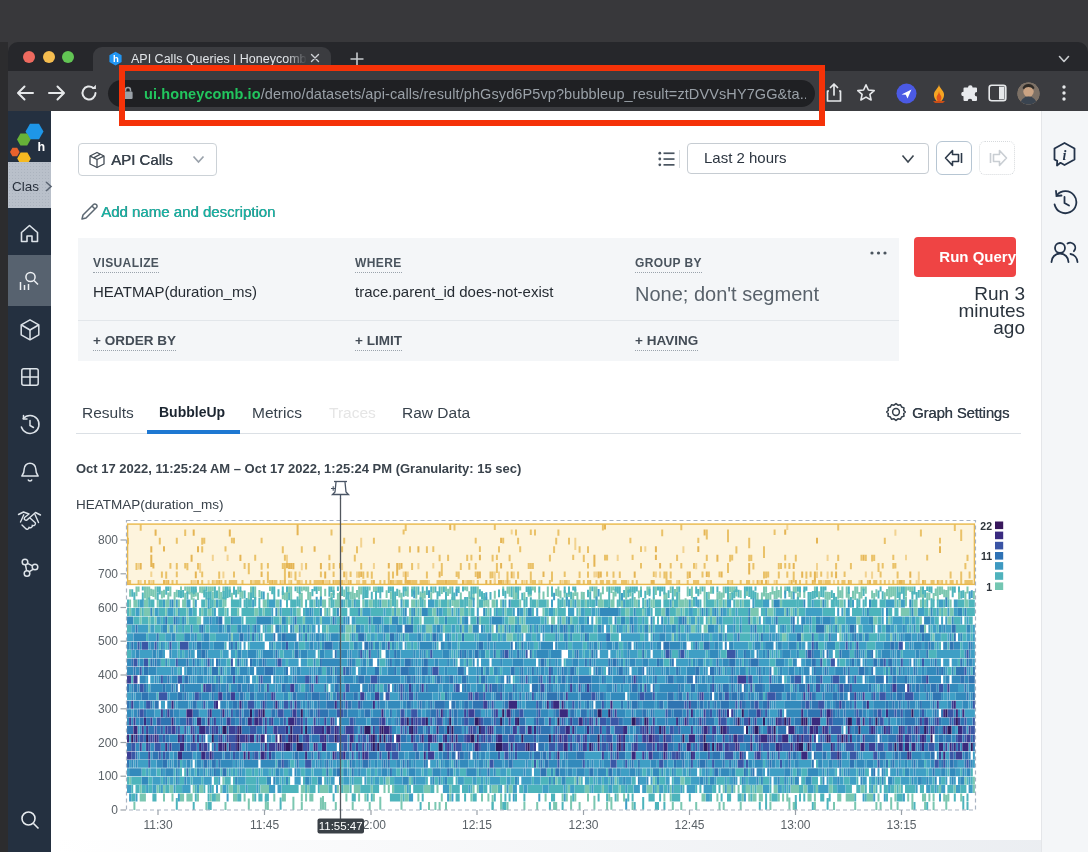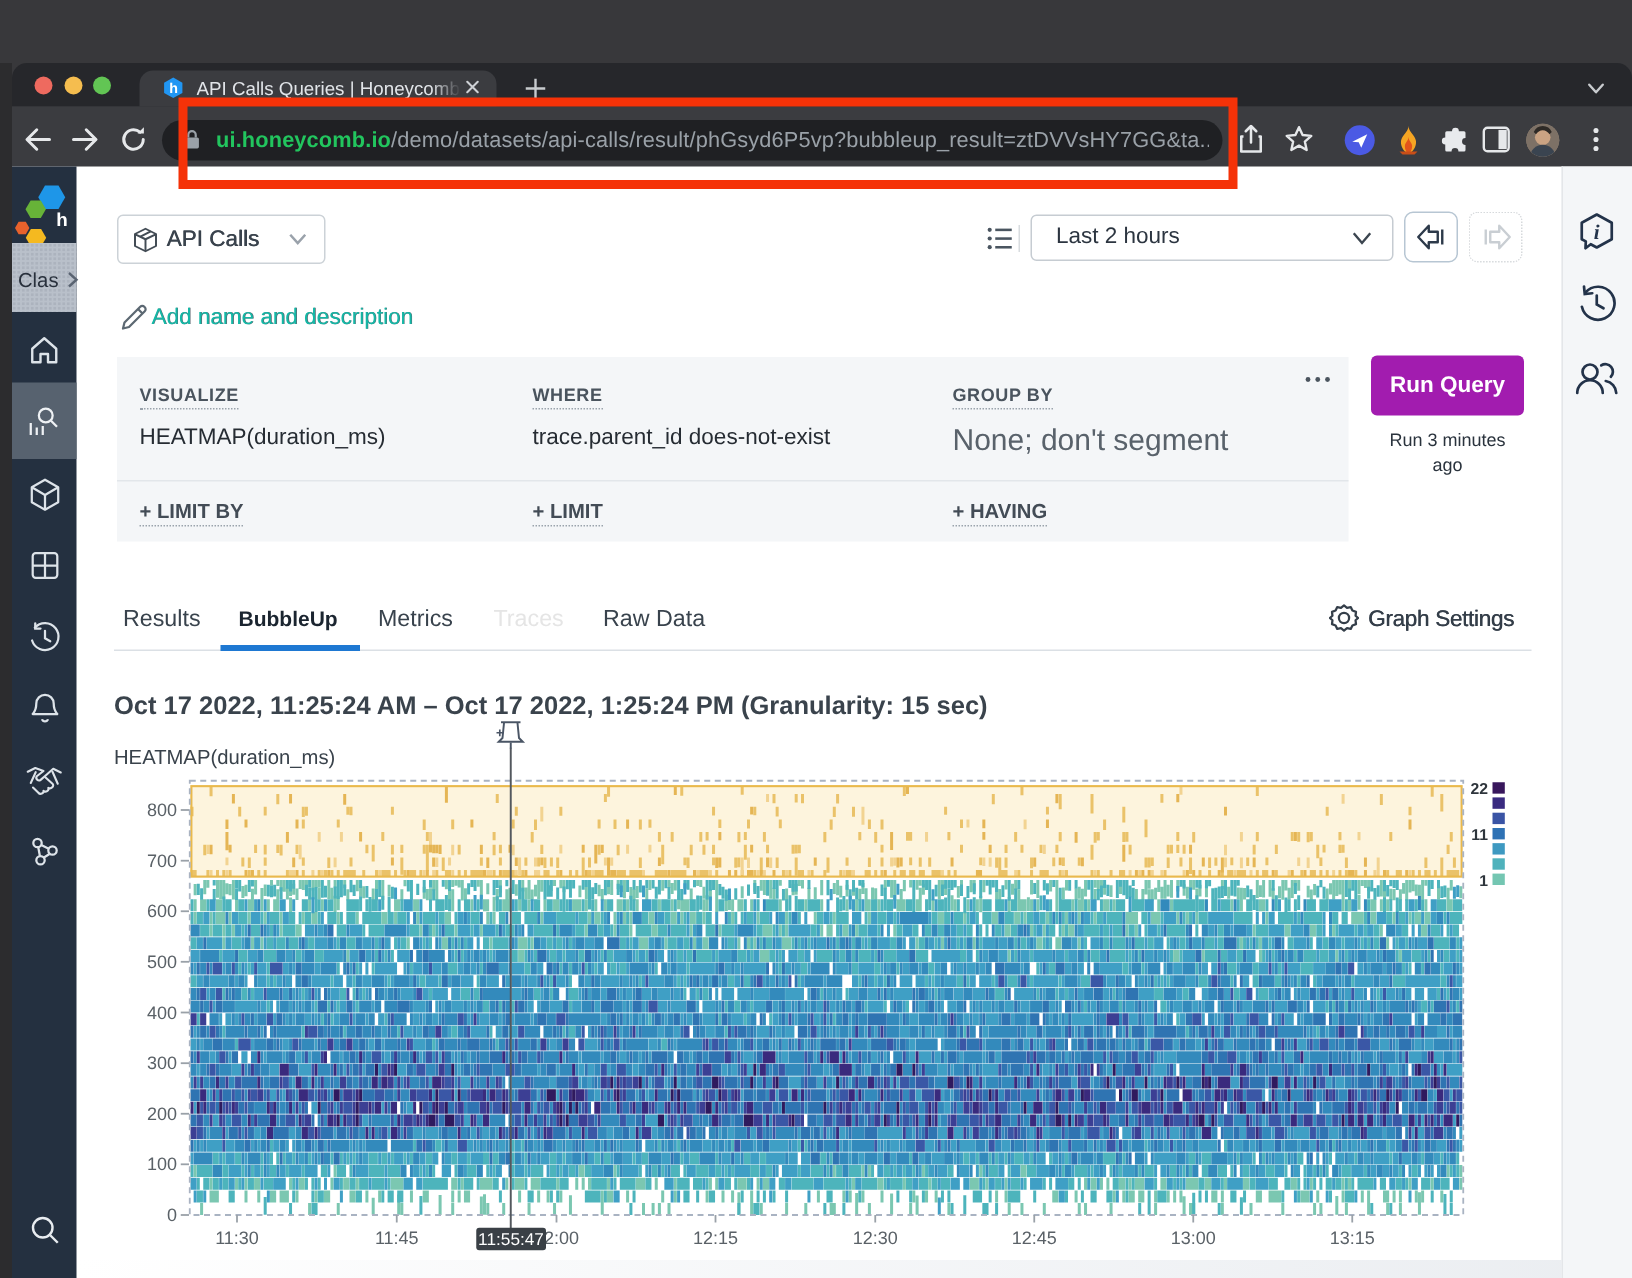--- a/index.html
+++ b/index.html
@@ -269,43 +269,43 @@
 <div class="a" style="left:93px;top:283px;font-size:15px;color:#262c33">HEATMAP(duration_ms)</div>
 <div class="a" style="left:355px;top:283px;font-size:15px;color:#262c33">trace.parent_id does-not-exist</div>
 <div class="a" style="left:635px;top:283px;font-size:20px;color:#59626b">None; don't segment</div>
 <svg class="a" style="left:869px;top:250px" width="19" height="6" viewBox="0 0 19 6">
     <g fill="#4a545e">
       <circle cx="3" cy="3" r="1.6"></circle>
       <circle cx="9.5" cy="3" r="1.6"></circle>
       <circle cx="16" cy="3" r="1.6"></circle>
     </g>
   </svg>
-<div class="a" style="left:93px;top:333px;font-size:13.5px;font-weight:bold;color:#434c56;border-bottom:1px dotted #9aa3ac;padding-bottom:2px">+ LIMIT BY</div>
+<div class="a" style="left:93px;top:333px;font-size:13.5px;font-weight:bold;color:#434c56;border-bottom:1px dotted #9aa3ac;padding-bottom:2px">+ ORDER BY</div>
 <div class="a" style="left:355px;top:333px;font-size:13.5px;font-weight:bold;color:#434c56;border-bottom:1px dotted #9aa3ac;padding-bottom:2px">+ LIMIT</div>
 <div class="a" style="left:635px;top:333px;font-size:13.5px;font-weight:bold;color:#434c56;border-bottom:1px dotted #9aa3ac;padding-bottom:2px">+ HAVING</div>
 
-<div class="a" style="left:914px;top:237px;width:102px;height:40px;background:#a21caf;border-radius:4px;color:#fff;font-size:15px;font-weight:bold;text-align:center;line-height:40px">Run Query</div>
-<div class="a" style="left:905px;top:285px;width:120px;text-align:center;font-size:12px;color:#2a333d;line-height:17px">Run 3 minutes<br>ago</div>
+<div class="a" style="left:914px;top:237px;width:102px;height:40px;background:#ef4444;border-radius:4px;color:#fff;font-size:15px;font-weight:bold;text-align:right;line-height:40px">Run Query</div>
+<div class="a" style="left:905px;top:285px;width:120px;text-align:right;font-size:19px;color:#2a333d;line-height:17px">Run 3 minutes<br>ago</div>
 
 <div class="a" style="left:76px;top:433px;width:945px;height:1px;background:#dbe0e5"></div>
 <div class="a" style="left:82px;top:404px;font-size:15.5px;color:#39434d">Results</div>
 <div class="a" style="left:159px;top:404px;font-size:14px;font-weight:bold;color:#1b2530">BubbleUp</div>
 <div class="a" style="left:147px;top:430px;width:93px;height:4px;background:#1e78d2"></div>
 <div class="a" style="left:252px;top:404px;font-size:15.5px;color:#39434d">Metrics</div>
 <div class="a" style="left:329px;top:404px;font-size:15.5px;color:#e5e5e5">Traces</div>
 <div class="a" style="left:402px;top:404px;font-size:15.5px;color:#39434d">Raw Data</div>
 <svg class="a" style="left:886px;top:402px" width="20" height="20" viewBox="0 0 20 20">
     <g stroke="#343e49" stroke-width="1.5" fill="none" stroke-linejoin="round">
       <path d="M10 1.6 l2 1.6 2.5 -0.5 1.1 2.3 2.4 0.9 -0.3 2.6 1.7 1.5 -1.7 1.5 0.3 2.6 -2.4 0.9 -1.1 2.3 -2.5 -0.5 -2 1.6 -2 -1.6 -2.5 0.5 -1.1 -2.3 -2.4 -0.9 0.3 -2.6 -1.7 -1.5 1.7 -1.5 -0.3 -2.6 2.4 -0.9 1.1 -2.3 2.5 0.5 Z"></path>
       <circle cx="10" cy="10" r="3.4"></circle>
     </g>
   </svg>
 <div class="a" style="left:912px;top:404px;font-size:15px;color:#343e49;text-shadow:0.3px 0 0 #343e49;letter-spacing:-0.2px">Graph Settings</div>
 
-<div class="a" style="left:76px;top:461px;font-size:17px;font-weight:bold;color:#3a434c">Oct 17 2022, 11:25:24 AM – Oct 17 2022, 1:25:24 PM (Granularity: 15 sec)</div>
+<div class="a" style="left:76px;top:461px;font-size:13px;font-weight:bold;color:#3a434c">Oct 17 2022, 11:25:24 AM – Oct 17 2022, 1:25:24 PM (Granularity: 15 sec)</div>
 <div class="a" style="left:76px;top:497px;font-size:13.5px;color:#39424b">HEATMAP(duration_ms)</div>
 
 <div class="a" style="left:51px;top:840px;width:990px;height:12px;background:linear-gradient(to right,rgba(240,242,244,0),rgba(233,236,240,0.9))"></div>
 <svg width="1088" height="852" viewBox="0 0 1088 852" style="position:absolute;left:0;top:0" font-family="Liberation Sans, sans-serif">
     <rect x="127.0" y="523.5" width="848.0" height="61.5" fill="#fdf4dd"></rect>
     <path fill="#eac269" d="M139.7 524.2h2v6.6h-2zM404.7 524.2h2v6.9h-2zM453.5 524.2h2v6.3h-2zM493.8 524.2h2v5.7h-2zM601.9 524.2h2v6.4h-2zM680.3 524.2h2v6h-2zM837.2 524.2h2v6.4h-2zM953.8 524.2h2v6.9h-2zM184.2 529.4h2v6.7h-2zM330.5 529.4h2v6h-2zM402.6 529.4h2v5.2h-2zM515 529.4h2v6.1h-2zM529.8 529.4h2v5.6h-2zM534 529.4h2v6.1h-2zM557.4 529.4h2v6.3h-2zM661.2 529.4h2v6.8h-2zM705.8 529.4h2v10.1h-2zM727 529.4h2v12.9h-2zM773.6 529.4h2v5.7h-2zM919.9 529.4h2v7.2h-2zM960.2 529.4h2v11.6h-2zM127 537.8h2v6.4h-2zM158.8 537.8h2v6.6h-2zM175.8 537.8h2v5.9h-2zM201.2 537.8h2v6.9h-2zM203.3 537.8h2v6h-2zM230.9 537.8h2v5.4h-2zM233 537.8h2v5.7h-2zM260.6 537.8h2v5.4h-2zM343.2 537.8h2v6h-2zM372.9 537.8h2v6h-2zM474.7 537.8h2v5.8h-2zM502.2 537.8h2v5.7h-2zM517.1 537.8h2v6.5h-2zM555.2 537.8h2v6.8h-2zM568 537.8h2v6.7h-2zM629.4 537.8h2v5.4h-2zM697.3 537.8h2v5.2h-2zM748.2 537.8h2v10.5h-2zM883.8 537.8h2v6.1h-2zM939 537.8h2v5.7h-2zM201.2 546.3h2v6.1h-2zM224.5 546.3h2v5.3h-2zM281.8 546.3h2v7h-2zM300.8 546.3h2v6.5h-2zM341.1 546.3h2v6h-2zM356 546.3h2v7h-2zM398.4 546.3h2v6.1h-2zM409 546.3h2v6.3h-2zM425.9 546.3h2v6.7h-2zM432.3 546.3h2v5.6h-2zM478.9 546.3h2v5.7h-2zM498 546.3h2v6.1h-2zM519.2 546.3h2v5.9h-2zM553.1 546.3h2v6.8h-2zM578.6 546.3h2v6.4h-2zM587 546.3h2v6.7h-2zM640 546.3h2v5.7h-2zM735.4 546.3h2v7.1h-2zM763 546.3h2v11.8h-2zM254.2 554.7h2v6h-2zM283.9 554.7h2v6h-2zM328.4 554.7h2v5.5h-2zM353.8 554.7h2v6.9h-2zM438.6 554.7h2v6.5h-2zM447.1 554.7h2v6.4h-2zM466.2 554.7h2v6.4h-2zM470.4 554.7h2v5.7h-2zM491.6 554.7h2v6.8h-2zM495.9 554.7h2v5.3h-2zM508.6 554.7h2v6.5h-2zM548.9 554.7h2v6.8h-2zM572.2 554.7h2v5.4h-2zM582.8 554.7h2v7.2h-2zM604 554.7h4.1v5.8h-4.1zM631.6 554.7h2v5.4h-2zM676.1 554.7h2v6.4h-2zM705.8 554.7h2v6.2h-2zM729.1 554.7h2v7.1h-2zM731.2 554.7h2v5.7h-2zM748.2 554.7h2v6.6h-2zM750.3 554.7h2v6.4h-2zM784.2 554.7h2v5.9h-2zM794.8 554.7h2v6.9h-2zM837.2 554.7h2v6.2h-2zM860.5 554.7h2v6h-2zM864.8 554.7h2v6.4h-2zM871.1 554.7h2v6.8h-2zM873.2 554.7h2v6.2h-2zM892.3 554.7h2v5.4h-2zM926.2 554.7h2v5.9h-2zM966.5 554.7h2v6.3h-2zM135.5 563.1h2v7h-2zM169.4 563.1h2v5.6h-2zM175.8 563.1h2v6.5h-2zM184.2 563.1h2v5.5h-2zM186.4 563.1h2v7.2h-2zM197 563.1h2v6.3h-2zM243.6 563.1h2v5.8h-2zM247.8 563.1h2v11.2h-2zM260.6 563.1h2v6.6h-2zM266.9 563.1h2v5.5h-2zM281.8 563.1h2v6h-2zM283.9 563.1h2v12.5h-2zM305.1 563.1h2v6.5h-2zM328.4 563.1h2v7.1h-2zM332.6 563.1h2v5.8h-2zM360.2 563.1h2v6.3h-2zM398.4 563.1h2v6.7h-2zM411.1 563.1h2v7h-2zM440.8 563.1h2v13h-2zM459.8 563.1h2v7h-2zM468.3 563.1h2v6.7h-2zM474.7 563.1h2v6.3h-2zM495.9 563.1h2v10h-2zM510.7 563.1h2v5.8h-2zM527.7 563.1h2v6h-2zM529.8 563.1h2v5.9h-2zM531.9 563.1h2v5.8h-2zM587 563.1h2v5.3h-2zM640 563.1h2v5.4h-2zM669.7 563.1h2v5.5h-2zM680.3 563.1h2v5.4h-2zM693 563.1h2v5.6h-2zM703.6 563.1h2v5.6h-2zM727 563.1h2v10h-2zM752.4 563.1h2v6.5h-2zM777.8 563.1h2v6.1h-2zM780 563.1h2v5.9h-2zM784.2 563.1h2v5.5h-2zM788.4 563.1h2v6h-2zM835.1 563.1h2v6.5h-2zM849.9 563.1h2v6.2h-2zM877.5 563.1h2v9h-2zM881.7 563.1h2v5.3h-2zM892.3 563.1h2v5.6h-2zM894.4 563.1h2v5.4h-2zM964.4 563.1h2v6.2h-2zM160.9 571.6h2v6.1h-2zM165.2 571.6h2v7.1h-2zM175.8 571.6h2v5.6h-2zM201.2 571.6h2v5.6h-2zM218.2 571.6h2v7.1h-2zM233 571.6h2v6h-2zM266.9 571.6h2v11.5h-2zM283.9 571.6h2v9.2h-2zM294.5 571.6h2v9h-2zM319.9 571.6h2v5.6h-2zM332.6 571.6h2v5.4h-2zM349.6 571.6h2v5.5h-2zM358.1 571.6h2v6.1h-2zM362.3 571.6h2v7.1h-2zM366.6 571.6h2v6.1h-2zM370.8 571.6h2v7.1h-2zM387.8 571.6h2v12.4h-2zM392 571.6h2v6.8h-2zM425.9 571.6h2v7h-2zM455.6 571.6h2v5.3h-2zM457.7 571.6h2v7.1h-2zM474.7 571.6h2v5.3h-2zM489.5 571.6h2v6.9h-2zM491.6 571.6h2v6.6h-2zM506.5 571.6h2v10.9h-2zM517.1 571.6h2v7.1h-2zM529.8 571.6h2v12.2h-2zM551 571.6h2v10.2h-2zM563.7 571.6h2v5.5h-2zM578.6 571.6h2v6.4h-2zM587 571.6h2v6.1h-2zM606.1 571.6h2v5.2h-2zM612.5 571.6h2v6.2h-2zM618.8 571.6h2v6.3h-2zM652.8 571.6h2v5.3h-2zM663.4 571.6h2v6.9h-2zM665.5 571.6h2v11.2h-2zM669.7 571.6h2v6.9h-2zM686.7 571.6h2v7.2h-2zM701.5 571.6h2v5.9h-2zM707.9 571.6h2v5.7h-2zM718.5 571.6h2v5.6h-2zM763 571.6h2v6.8h-2zM765.1 571.6h2v6.7h-2zM767.2 571.6h2v5.8h-2zM777.8 571.6h2v7h-2zM786.3 571.6h2v6.1h-2zM792.7 571.6h2v11h-2zM805.4 571.6h2v7.1h-2zM809.6 571.6h2v5.6h-2zM820.2 571.6h2v5.2h-2zM830.8 571.6h2v5.7h-2zM843.6 571.6h2v5.3h-2zM879.6 571.6h2v5.8h-2zM896.6 571.6h2v7h-2zM949.6 571.6h2v7h-2zM960.2 571.6h2v11.2h-2zM968.6 571.6h2v6.9h-2zM127 580h4.1v4.3h-4.1zM137.6 580h2v4.3h-2zM144 580h2v4.3h-2zM148.2 580h2v4.3h-2zM152.4 580h2v4.3h-2zM165.2 580h2v4.3h-2zM171.5 580h2v4.3h-2zM175.8 580h2v4.3h-2zM190.6 580h2v4.3h-2zM201.2 580h2v4.3h-2zM211.8 580h2v4.3h-2zM216 580h2v4.3h-2zM220.3 580h2v4.3h-2zM224.5 580h2v4.3h-2zM228.8 580h8.4v4.3h-8.4zM241.5 580h2v4.3h-2zM250 580h2v4.3h-2zM254.2 580h6.2v4.3h-6.2zM262.7 580h2v4.3h-2zM269 580h2v4.3h-2zM273.3 580h4.1v4.3h-4.1zM279.6 580h2v4.3h-2zM290.2 580h2v4.3h-2zM296.6 580h4.1v4.3h-4.1zM305.1 580h2v4.3h-2zM309.3 580h2v4.3h-2zM313.6 580h8.4v4.3h-8.4zM328.4 580h2v4.3h-2zM334.8 580h8.4v4.3h-8.4zM347.5 580h2v4.3h-2zM362.3 580h4.1v4.3h-4.1zM370.8 580h2v4.3h-2zM379.3 580h2v4.3h-2zM383.5 580h2v4.3h-2zM387.8 580h2v4.3h-2zM392 580h2v4.3h-2zM396.2 580h6.2v4.3h-6.2zM404.7 580h2v4.3h-2zM411.1 580h6.2v4.3h-6.2zM419.6 580h8.4v4.3h-8.4zM436.5 580h8.4v4.3h-8.4zM447.1 580h10.5v4.3h-10.5zM466.2 580h6.2v4.3h-6.2zM476.8 580h2v4.3h-2zM493.8 580h2v4.3h-2zM502.2 580h2v4.3h-2zM521.3 580h2v4.3h-2zM525.6 580h2v4.3h-2zM531.9 580h4.1v4.3h-4.1zM540.4 580h2v4.3h-2zM548.9 580h2v4.3h-2zM559.5 580h2v4.3h-2zM563.7 580h4.1v4.3h-4.1zM576.4 580h4.1v4.3h-4.1zM582.8 580h2v4.3h-2zM587 580h2v4.3h-2zM595.5 580h2v4.3h-2zM599.8 580h4.1v4.3h-4.1zM606.1 580h4.1v4.3h-4.1zM612.5 580h4.1v4.3h-4.1zM621 580h6.2v4.3h-6.2zM631.6 580h2v4.3h-2zM635.8 580h2v4.3h-2zM665.5 580h6.2v4.3h-6.2zM678.2 580h2v4.3h-2zM686.7 580h2v4.3h-2zM693 580h6.2v4.3h-6.2zM705.8 580h2v4.3h-2zM710 580h2v4.3h-2zM727 580h2v4.3h-2zM731.2 580h2v4.3h-2zM739.7 580h2v4.3h-2zM746 580h4.1v4.3h-4.1zM775.7 580h2v4.3h-2zM799 580h2v4.3h-2zM805.4 580h2v4.3h-2zM813.9 580h2v4.3h-2zM818.1 580h4.1v4.3h-4.1zM824.5 580h6.2v4.3h-6.2zM837.2 580h2v4.3h-2zM841.4 580h4.1v4.3h-4.1zM849.9 580h2v4.3h-2zM866.9 580h2v4.3h-2zM873.2 580h4.1v4.3h-4.1zM879.6 580h2v4.3h-2zM883.8 580h2v4.3h-2zM892.3 580h2v4.3h-2zM896.6 580h2v4.3h-2zM902.9 580h2v4.3h-2zM924.1 580h2v4.3h-2zM930.5 580h4.1v4.3h-4.1zM941.1 580h2v4.3h-2zM945.3 580h2v4.3h-2zM949.6 580h4.1v4.3h-4.1zM955.9 580h2v4.3h-2zM960.2 580h2v4.3h-2zM964.4 580h8.4v4.3h-8.4z"></path>
     <path fill="#f2d391" d="M786.3 524.2h2v5.7h-2zM510.7 529.4h2v5.2h-2zM894.4 529.4h2v6.4h-2zM360.2 537.8h2v9.8h-2zM574.3 537.8h2v12.1h-2zM644.3 546.3h2v5.4h-2zM682.4 546.3h2v6.6h-2zM211.8 554.7h2v6.4h-2zM226.6 554.7h2v6.4h-2zM286 554.7h2v11.7h-2zM616.7 554.7h2v6.4h-2zM826.6 554.7h2v6.3h-2zM905 554.7h2v5.5h-2zM137.6 563.1h2v6.3h-2zM199.1 563.1h2v9.8h-2zM300.8 563.1h2v7.1h-2zM341.1 563.1h2v7h-2zM372.9 563.1h2v5.9h-2zM417.4 563.1h2v6.1h-2zM432.3 563.1h2v5.3h-2zM695.2 563.1h2v6.2h-2zM816 563.1h2v7.1h-2zM150.3 571.6h2v5.3h-2zM222.4 571.6h2v6.6h-2zM290.2 571.6h2v6.4h-2zM298.7 571.6h2v5.4h-2zM345.4 571.6h2v11.9h-2zM356 571.6h2v6.1h-2zM402.6 571.6h2v5.4h-2zM406.8 571.6h2v5.5h-2zM493.8 571.6h2v11.7h-2zM498 571.6h2v7.1h-2zM512.8 571.6h2v7h-2zM593.4 571.6h2v6h-2zM595.5 571.6h2v5.6h-2zM654.9 571.6h2v5.8h-2zM659.1 571.6h2v6.2h-2zM816 571.6h2v6.5h-2zM826.6 571.6h2v7.2h-2zM864.8 571.6h2v5.8h-2zM871.1 571.6h2v7.1h-2zM917.8 571.6h2v12.7h-2zM139.7 580h2v4.3h-2zM150.3 580h2v4.3h-2zM192.7 580h4.1v4.3h-4.1zM207.6 580h2v4.3h-2zM213.9 580h2v4.3h-2zM252.1 580h2v4.3h-2zM281.8 580h2v4.3h-2zM288.1 580h2v4.3h-2zM300.8 580h2v4.3h-2zM324.2 580h4.1v4.3h-4.1zM343.2 580h2v4.3h-2zM356 580h4.1v4.3h-4.1zM394.1 580h2v4.3h-2zM428 580h2v4.3h-2zM464.1 580h2v4.3h-2zM472.6 580h2v4.3h-2zM504.4 580h2v4.3h-2zM508.6 580h2v4.3h-2zM523.4 580h2v4.3h-2zM538.3 580h2v4.3h-2zM561.6 580h2v4.3h-2zM568 580h2v4.3h-2zM627.3 580h2v4.3h-2zM676.1 580h2v4.3h-2zM707.9 580h2v4.3h-2zM729.1 580h2v4.3h-2zM752.4 580h2v4.3h-2zM758.8 580h2v4.3h-2zM767.2 580h2v4.3h-2zM773.6 580h2v4.3h-2zM788.4 580h2v4.3h-2zM822.4 580h2v4.3h-2zM833 580h2v4.3h-2zM858.4 580h2v4.3h-2zM888.1 580h2v4.3h-2zM915.6 580h2v4.3h-2zM939 580h2v4.3h-2z"></path>
     <path fill="#e5b554" d="M296.6 524.2h2v5.8h-2zM449.2 524.2h2v5.8h-2zM604 524.2h2v5.2h-2zM154.6 529.4h2v6.3h-2zM192.7 529.4h2v6.3h-2zM228.8 529.4h2v7.1h-2zM296.6 529.4h2v5.8h-2zM703.6 529.4h2v6.1h-2zM784.2 529.4h2v5.4h-2zM500.1 537.8h2v5.2h-2zM816 537.8h2v5.8h-2zM150.3 546.3h2v6.3h-2zM163 546.3h2v5.3h-2zM197 546.3h2v6h-2zM313.6 546.3h2v5.4h-2zM417.4 546.3h2v6.2h-2zM654.9 546.3h2v5.9h-2zM697.3 546.3h2v5.7h-2zM939 546.3h2v6.7h-2zM150.3 554.7h2v12.2h-2zM190.6 554.7h2v7.1h-2zM239.4 554.7h2v6.3h-2zM478.9 554.7h2v5.5h-2zM593.4 554.7h2v12h-2zM654.9 554.7h2v5.2h-2zM716.4 554.7h2v7.1h-2zM862.6 554.7h2v6h-2zM139.7 563.1h2v6.4h-2zM152.4 563.1h2v5.3h-2zM286 563.1h2v5.2h-2zM288.1 563.1h2v5.8h-2zM290.2 563.1h2v5.8h-2zM292.4 563.1h2v6.2h-2zM319.9 563.1h2v6.2h-2zM339 563.1h2v5.4h-2zM387.8 563.1h2v5.4h-2zM396.2 563.1h2v12.6h-2zM400.5 563.1h2v5.6h-2zM500.1 563.1h2v5.3h-2zM659.1 563.1h2v5.5h-2zM748.2 563.1h2v11.4h-2zM792.7 563.1h2v6h-2zM194.8 571.6h2v6.6h-2zM260.6 571.6h2v5.4h-2zM288.1 571.6h2v6.2h-2zM324.2 571.6h2v7h-2zM343.2 571.6h2v5.7h-2zM360.2 571.6h2v5.3h-2zM404.7 571.6h2v11.9h-2zM438.6 571.6h2v5.8h-2zM476.8 571.6h2v7.1h-2zM478.9 571.6h2v6.7h-2zM510.7 571.6h2v6.6h-2zM542.5 571.6h2v5.5h-2zM597.6 571.6h2v6.7h-2zM599.8 571.6h2v6h-2zM633.7 571.6h2v6.1h-2zM688.8 571.6h2v6.3h-2zM705.8 571.6h2v5.3h-2zM720.6 571.6h2v5.9h-2zM801.2 571.6h2v6.1h-2zM813.9 571.6h2v10.1h-2zM835.1 571.6h2v6.6h-2zM909.3 571.6h2v6.2h-2zM163 580h2v4.3h-2zM167.3 580h2v4.3h-2zM197 580h2v4.3h-2zM218.2 580h2v4.3h-2zM271.2 580h2v4.3h-2zM283.9 580h2v4.3h-2zM322 580h2v4.3h-2zM332.6 580h2v4.3h-2zM349.6 580h2v4.3h-2zM372.9 580h2v4.3h-2zM389.9 580h2v4.3h-2zM406.8 580h4.1v4.3h-4.1zM445 580h2v4.3h-2zM462 580h2v4.3h-2zM485.3 580h2v4.3h-2zM489.5 580h2v4.3h-2zM498 580h4.1v4.3h-4.1zM506.5 580h2v4.3h-2zM515 580h2v4.3h-2zM589.2 580h2v4.3h-2zM650.6 580h4.1v4.3h-4.1zM756.6 580h2v4.3h-2zM760.9 580h2v4.3h-2zM765.1 580h2v4.3h-2zM790.6 580h2v4.3h-2zM794.8 580h2v4.3h-2zM811.8 580h2v4.3h-2zM847.8 580h2v4.3h-2zM860.5 580h2v4.3h-2zM869 580h2v4.3h-2zM898.7 580h4.1v4.3h-4.1zM909.3 580h2v4.3h-2zM922 580h2v4.3h-2zM936.8 580h2v4.3h-2z"></path>
     <rect x="127.6" y="524.1" width="846.8" height="60.3" fill="none" stroke="#e9b94d" stroke-width="1.4"></rect>
     <path fill="#7bc7b1" d="M135.5 586.6h2v4.4h-2zM137.6 586.6h2v5.2h-2zM144 586.6h2v4h-2zM146.1 586.6h2v6.8h-2zM148.2 586.6h2v6.2h-2zM154.6 586.6h2v5.7h-2zM169.4 586.6h2v5.1h-2zM180 586.6h2v3.9h-2zM184.2 586.6h2v4.1h-2zM186.4 586.6h2v7.5h-2zM188.5 586.6h2v7.9h-2zM199.1 586.6h2v6.1h-2zM201.2 586.6h2v6.7h-2zM203.3 586.6h2v8.4h-2zM207.6 586.6h2v7h-2zM209.7 586.6h2v5.3h-2zM211.8 586.6h2v5h-2zM218.2 586.6h2v6.3h-2zM222.4 586.6h2v5.2h-2zM228.8 586.6h2v5.5h-2zM237.2 586.6h2v7.6h-2zM250 586.6h2v7h-2zM254.2 586.6h2v6.5h-2zM269 586.6h2v4.3h-2zM288.1 586.6h2v7h-2zM290.2 586.6h2v6.2h-2zM296.6 586.6h2v6.3h-2zM300.8 586.6h2v4.8h-2zM303 586.6h2v3.9h-2zM305.1 586.6h2v5h-2zM307.2 586.6h2v7.3h-2zM317.8 586.6h2v4.5h-2zM319.9 586.6h2v6.9h-2zM332.6 586.6h2v8.5h-2zM347.5 586.6h2v7.8h-2zM351.7 586.6h2v6.6h-2zM358.1 586.6h2v5.9h-2zM360.2 586.6h2v7.9h-2zM368.7 586.6h2v4h-2zM372.9 586.6h2v5.5h-2zM375 586.6h2v8.2h-2zM406.8 586.6h2v4.2h-2zM411.1 586.6h2v6.1h-2zM415.3 586.6h2v4.5h-2zM432.3 586.6h2v6.7h-2zM440.8 586.6h2v7.3h-2zM445 586.6h2v5h-2zM449.2 586.6h2v7.1h-2zM464.1 586.6h2v4h-2zM466.2 586.6h2v4.7h-2zM476.8 586.6h2v6.5h-2zM502.2 586.6h2v7.9h-2zM506.5 586.6h2v7.2h-2zM508.6 586.6h2v4.2h-2zM512.8 586.6h2v5.1h-2zM519.2 586.6h2v3.9h-2zM531.9 586.6h2v4h-2zM534 586.6h2v5.8h-2zM546.8 586.6h2v8.1h-2zM557.4 586.6h2v5.2h-2zM589.2 586.6h2v5.7h-2zM593.4 586.6h2v8.1h-2zM595.5 586.6h2v6.6h-2zM601.9 586.6h2v7.6h-2zM606.1 586.6h2v5.1h-2zM610.4 586.6h2v6.5h-2zM612.5 586.6h2v3.9h-2zM625.2 586.6h2v6.1h-2zM627.3 586.6h2v6.3h-2zM640 586.6h2v7.5h-2zM646.4 586.6h2v8.3h-2zM648.5 586.6h2v7.8h-2zM654.9 586.6h2v8.3h-2zM669.7 586.6h2v6.4h-2zM676.1 586.6h2v6.8h-2zM686.7 586.6h2v8.5h-2zM690.9 586.6h2v6.5h-2zM699.4 586.6h2v7.7h-2zM703.6 586.6h2v6.7h-2zM710 586.6h2v7.1h-2zM722.7 586.6h2v8.1h-2zM729.1 586.6h2v5.3h-2zM731.2 586.6h2v7.2h-2zM733.3 586.6h2v5.4h-2zM763 586.6h2v6.3h-2zM765.1 586.6h2v5.9h-2zM771.5 586.6h2v8h-2zM775.7 586.6h2v4.6h-2zM780 586.6h2v5.3h-2zM784.2 586.6h2v7.7h-2zM792.7 586.6h2v6.2h-2zM794.8 586.6h2v6.6h-2zM813.9 586.6h2v6.3h-2zM837.2 586.6h2v4.3h-2zM841.4 586.6h2v4.7h-2zM845.7 586.6h2v4.6h-2zM854.2 586.6h2v7.8h-2zM856.3 586.6h2v7.1h-2zM860.5 586.6h2v7.6h-2zM862.6 586.6h2v4h-2zM864.8 586.6h2v7.2h-2zM888.1 586.6h2v5.9h-2zM890.2 586.6h2v7h-2zM892.3 586.6h2v5.4h-2zM894.4 586.6h2v5.8h-2zM898.7 586.6h2v8.2h-2zM905 586.6h2v4.9h-2zM907.2 586.6h2v4h-2zM909.3 586.6h2v5.4h-2zM911.4 586.6h2v7.6h-2zM919.9 586.6h2v5.3h-2zM936.8 586.6h2v6.7h-2zM939 586.6h2v8.4h-2zM941.1 586.6h2v7.6h-2zM947.4 586.6h2v5.8h-2zM949.6 586.6h2v3.9h-2zM966.5 586.6h2v7h-2zM934.7 588.6h2v7.3h-2zM447.1 588.7h2v7.3h-2zM555.2 588.7h2v7.3h-2zM574.3 588.7h2v7.3h-2zM746 588.7h2v7.3h-2zM135.5 588.8h2v7.4h-2zM150.3 588.8h2v7.3h-2zM324.2 588.8h2v7.4h-2zM404.7 588.8h2v7.3h-2zM905 588.8h2v7.3h-2zM886 588.9h2v7.4h-2zM892.3 588.9h2v7.4h-2zM169.4 589h2v7.4h-2zM686.7 589h2v7.4h-2zM763 589h2v7.4h-2zM194.8 589.1h2v7.4h-2zM529.8 589.1h2v7.4h-2zM614.6 589.1h2v7.4h-2zM629.4 589.1h2v7.5h-2zM674 589.1h2v7.4h-2zM735.4 589.1h2v7.4h-2zM406.8 589.2h2v7.5h-2zM508.6 589.2h2v7.5h-2zM129.1 589.3h2v7.5h-2zM527.7 589.3h2v7.5h-2zM557.4 589.3h2v7.5h-2zM875.4 589.3h2v7.5h-2zM152.4 589.4h2v7.5h-2zM546.8 589.4h2v7.5h-2zM343.2 589.5h2v7.6h-2zM568 589.5h2v7.6h-2zM788.4 589.5h2v7.6h-2zM943.2 589.6h2v7.6h-2zM175.8 589.7h2v7.6h-2zM192.7 589.7h2v7.6h-2zM890.2 589.7h2v7.6h-2zM163 589.8h2v7.7h-2zM398.4 589.8h2v7.7h-2zM239.4 589.9h2v7.7h-2zM258.4 589.9h2v7.7h-2zM356 589.9h2v7.7h-2zM563.7 589.9h2v7.7h-2zM777.8 589.9h2v7.7h-2zM799 589.9h2v7.7h-2zM919.9 589.9h2v7.7h-2zM945.3 589.9h2v7.7h-2zM722.7 590h2v7.7h-2zM845.7 590.1h2v7.7h-2zM739.7 590.2h2v7.8h-2zM839.3 590.2h2v7.8h-2zM385.6 590.3h2v7.8h-2zM803.3 590.3h2v7.8h-2zM559.5 590.5h2v7.9h-2zM841.4 590.5h2v7.9h-2zM871.1 590.5h2v7.9h-2zM144 590.6h2v7.9h-2zM593.4 590.6h2v7.9h-2zM637.9 590.6h2v7.9h-2zM780 590.6h2v7.9h-2zM160.9 590.7h2v7.9h-2zM423.8 590.7h2v7.9h-2zM690.9 590.7h2v7.9h-2zM860.5 590.7h2v7.9h-2zM241.5 590.8h2v8h-2zM415.3 590.8h2v8h-2zM493.8 590.8h2v8h-2zM837.2 590.8h2v7.9h-2zM852 590.8h2v8h-2zM972.9 590.9h2v8h-2zM773.6 591.1h2v8h-2zM775.7 591.1h2v8h-2zM922 591.1h2v8h-2zM281.8 591.2h2v8h-2zM468.3 591.2h2v8h-2zM512.8 591.2h2v8h-2zM718.5 591.2h2v8h-2zM790.6 591.2h2v8h-2zM818.1 591.2h2v8h-2zM218.2 591.3h2v8h-2zM351.7 591.3h2v8h-2zM148.2 591.4h2v7.9h-2zM358.1 591.4h2v8h-2zM389.9 591.4h2v7.9h-2zM419.6 591.4h2v7.9h-2zM146.1 591.5h2v7.9h-2zM319.9 591.5h2v7.9h-2zM542.5 591.5h2v7.9h-2zM824.5 591.6h2v7.9h-2zM154.6 591.7h2v7.9h-2zM349.6 591.7h2v7.8h-2zM580.7 591.7h2v7.9h-2zM625.2 591.7h2v7.8h-2zM707.9 591.7h2v7.8h-2zM339 591.8h2v7.8h-2zM476.8 591.8h2v7.8h-2zM538.3 591.8h2v7.8h-2zM612.5 591.8h2v7.8h-2zM826.6 591.8h2v7.8h-2zM888.1 591.8h2v7.8h-2zM958 591.8h2v7.8h-2zM964.4 591.8h2v7.8h-2zM190.6 591.9h2v7.8h-2zM211.8 591.9h2v7.8h-2zM220.3 591.9h2v7.8h-2zM515 591.9h2v7.8h-2zM769.4 591.9h2v7.8h-2zM858.4 591.9h2v7.8h-2zM947.4 591.9h2v7.8h-2zM173.6 592h2v7.8h-2zM663.4 592h2v7.8h-2zM828.7 592h2v7.7h-2zM894.4 592h2v7.7h-2zM286 592.1h2v7.7h-2zM309.3 592.1h2v7.7h-2zM582.8 592.1h2v7.7h-2zM847.8 592.1h2v7.7h-2zM576.4 592.2h2v7.7h-2zM703.6 592.2h2v7.7h-2zM854.2 592.2h2v7.7h-2zM247.8 592.3h2v7.7h-2zM254.2 592.3h2v7.7h-2zM290.2 592.3h2v7.7h-2zM298.7 592.3h2v7.7h-2zM430.2 592.3h2v7.7h-2zM523.4 592.3h2v7.7h-2zM883.8 592.3h2v7.7h-2zM197 592.4h2v7.6h-2zM459.8 592.4h2v7.6h-2zM716.4 592.4h2v7.6h-2zM796.9 592.4h2v7.6h-2zM167.3 592.5h2v7.6h-2zM572.2 592.5h2v7.6h-2zM720.6 592.5h2v7.6h-2zM926.2 592.5h2v7.6h-2zM283.9 592.6h2v7.6h-2zM599.8 592.6h2v7.6h-2zM760.9 592.6h2v7.6h-2zM928.4 592.6h2v7.6h-2zM330.5 592.7h2v7.5h-2zM400.5 592.7h2v7.6h-2zM472.6 592.7h2v7.6h-2zM665.5 592.7h2v7.6h-2zM729.1 592.7h2v7.5h-2zM756.6 592.7h2v7.5h-2zM184.2 592.8h2v7.5h-2zM230.9 592.8h2v7.5h-2zM266.9 592.8h2v7.5h-2zM300.8 592.8h2v7.5h-2zM307.2 592.8h2v7.5h-2zM421.7 592.8h2v7.5h-2zM765.1 592.8h2v7.5h-2zM336.9 592.9h2v7.5h-2zM595.5 592.9h2v7.5h-2zM678.2 592.9h2v7.5h-2zM767.2 592.9h2v7.5h-2zM932.6 592.9h2v7.5h-2zM353.8 593h2v7.5h-2zM873.2 593h2v7.5h-2zM936.8 593h2v7.5h-2zM483.2 596.5h2v10.8h-2zM905 596.6h2v9.9h-2zM470.4 596.8h2v10.6h-2zM485.3 596.8h2v9.9h-2zM451.4 596.9h2v9.2h-2zM633.7 596.9h2v10.3h-2zM222.4 597.1h2v11h-2zM652.8 597.4h2v10.7h-2zM224.5 597.5h2v9.3h-2zM345.4 597.5h2v9.7h-2zM328.4 597.8h2v9.8h-2zM476.8 598h2v10.1h-2zM671.8 598h2v10.1h-2zM684.6 598.2h2v9.2h-2zM192.7 598.3h2v10.7h-2zM703.6 598.3h2v9.2h-2zM129.1 599.5h2v8h-2zM133.4 599.5h4.1v8h-4.1zM144 599.5h4.1v8h-4.1zM156.7 599.5h2v8h-2zM165.2 599.5h4.1v8h-4.1zM173.6 599.5h2v8h-2zM177.9 599.5h2v8h-2zM182.1 599.5h4.1v8h-4.1zM205.4 599.5h2v8h-2zM213.9 599.5h2v8h-2zM262.7 599.5h4.1v8h-4.1zM275.4 599.5h4.1v8h-4.1zM300.8 599.5h2v8h-2zM313.6 599.5h2v8h-2zM322 599.5h4.1v8h-4.1zM334.8 599.5h6.2v8h-6.2zM351.7 599.5h2v8h-2zM362.3 599.5h2v8h-2zM368.7 599.5h4.1v8h-4.1zM381.4 599.5h6.2v8h-6.2zM389.9 599.5h2v8h-2zM396.2 599.5h2v8h-2zM402.6 599.5h2v8h-2zM411.1 599.5h4.1v8h-4.1zM417.4 599.5h2v8h-2zM423.8 599.5h2v8h-2zM438.6 599.5h2v8h-2zM447.1 599.5h2v8h-2zM453.5 599.5h6.2v8h-6.2zM468.3 599.5h2v8h-2zM487.4 599.5h2v8h-2zM491.6 599.5h4.1v8h-4.1zM500.1 599.5h2v8h-2zM519.2 599.5h2v8h-2zM536.2 599.5h2v8h-2zM546.8 599.5h2v8h-2zM563.7 599.5h2v8h-2zM570.1 599.5h2v8h-2zM576.4 599.5h4.1v8h-4.1zM584.9 599.5h2v8h-2zM597.6 599.5h6.2v8h-6.2zM610.4 599.5h4.1v8h-4.1zM621 599.5h2v8h-2zM635.8 599.5h2v8h-2zM644.3 599.5h2v8h-2zM650.6 599.5h2v8h-2zM678.2 599.5h6.2v8h-6.2zM686.7 599.5h2v8h-2zM690.9 599.5h2v8h-2zM714.2 599.5h2v8h-2zM718.5 599.5h4.1v8h-4.1zM724.8 599.5h2v8h-2zM735.4 599.5h4.1v8h-4.1zM741.8 599.5h2v8h-2zM771.5 599.5h2v8h-2zM780 599.5h2v8h-2zM820.2 599.5h2v8h-2zM826.6 599.5h2v8h-2zM839.3 599.5h4.1v8h-4.1zM894.4 599.5h2v8h-2zM898.7 599.5h2v8h-2zM913.5 599.5h4.1v8h-4.1zM919.9 599.5h2v8h-2zM924.1 599.5h2v8h-2zM949.6 599.5h2v8h-2zM964.4 599.5h4.1v8h-4.1zM129.1 608h2v8h-2zM139.7 608h2v8h-2zM144 608h6.2v8h-6.2zM152.4 608h2v8h-2zM165.2 608h2v8h-2zM175.8 608h2v8h-2zM186.4 608h2v8h-2zM201.2 608h2v8h-2zM207.6 608h4.1v8h-4.1zM224.5 608h2v8h-2zM237.2 608h2v8h-2zM254.2 608h4.1v8h-4.1zM262.7 608h2v8h-2zM277.5 608h2v8h-2zM296.6 608h4.1v8h-4.1zM324.2 608h2v8h-2zM328.4 608h2v8h-2zM360.2 608h2v8h-2zM392 608h2v8h-2zM396.2 608h4.1v8h-4.1zM409 608h2v8h-2zM415.3 608h2v8h-2zM419.6 608h2v8h-2zM432.3 608h4.1v8h-4.1zM447.1 608h4.1v8h-4.1zM453.5 608h2v8h-2zM459.8 608h4.1v8h-4.1zM468.3 608h2v8h-2zM487.4 608h2v8h-2zM504.4 608h2v8h-2zM523.4 608h2v8h-2zM542.5 608h2v8h-2zM555.2 608h2v8h-2zM578.6 608h2v8h-2zM625.2 608h4.1v8h-4.1zM642.2 608h2v8h-2zM661.2 608h4.1v8h-4.1zM676.1 608h4.1v8h-4.1zM682.4 608h2v8h-2zM697.3 608h2v8h-2zM710 608h2v8h-2zM718.5 608h2v8h-2zM729.1 608h2v8h-2zM750.3 608h8.4v8h-8.4zM767.2 608h6.2v8h-6.2zM784.2 608h2v8h-2zM790.6 608h2v8h-2zM796.9 608h2v8h-2zM843.6 608h2v8h-2zM900.8 608h8.4v8h-8.4zM913.5 608h4.1v8h-4.1zM928.4 608h2v8h-2zM939 608h2v8h-2zM943.2 608h4.1v8h-4.1zM949.6 608h4.1v8h-4.1zM139.7 616.4h2v8h-2zM148.2 616.4h2v8h-2zM154.6 616.4h2v8h-2zM186.4 616.4h2v8h-2zM197 616.4h4.1v8h-4.1zM279.6 616.4h2v8h-2zM288.1 616.4h2v8h-2zM303 616.4h2v8h-2zM319.9 616.4h2v8h-2zM389.9 616.4h2v8h-2zM409 616.4h2v8h-2zM419.6 616.4h2v8h-2zM434.4 616.4h4.1v8h-4.1zM459.8 616.4h2v8h-2zM478.9 616.4h2v8h-2zM508.6 616.4h6.2v8h-6.2zM519.2 616.4h2v8h-2zM523.4 616.4h2v8h-2zM546.8 616.4h2v8h-2zM551 616.4h4.1v8h-4.1zM561.6 616.4h4.1v8h-4.1zM570.1 616.4h2v8h-2zM595.5 616.4h2v8h-2zM669.7 616.4h4.1v8h-4.1zM686.7 616.4h2v8h-2zM695.2 616.4h2v8h-2zM707.9 616.4h2v8h-2zM712.1 616.4h4.1v8h-4.1zM750.3 616.4h2v8h-2zM756.6 616.4h2v8h-2zM835.1 616.4h2v8h-2zM856.3 616.4h4.1v8h-4.1zM873.2 616.4h4.1v8h-4.1zM888.1 616.4h2v8h-2zM919.9 616.4h2v8h-2zM947.4 616.4h4.1v8h-4.1zM148.2 624.8h2v8h-2zM167.3 624.8h2v8h-2zM173.6 624.8h2v8h-2zM271.2 624.8h2v8h-2zM294.5 624.8h4.1v8h-4.1zM326.3 624.8h2v8h-2zM345.4 624.8h6.2v8h-6.2zM353.8 624.8h2v8h-2zM425.9 624.8h6.2v8h-6.2zM442.9 624.8h2v8h-2zM462 624.8h2v8h-2zM468.3 624.8h4.1v8h-4.1zM491.6 624.8h2v8h-2zM498 624.8h2v8h-2zM502.2 624.8h2v8h-2zM521.3 624.8h6.2v8h-6.2zM610.4 624.8h2v8h-2zM627.3 624.8h2v8h-2zM648.5 624.8h2v8h-2zM690.9 624.8h4.1v8h-4.1zM703.6 624.8h4.1v8h-4.1zM718.5 624.8h2v8h-2zM826.6 624.8h2v8h-2zM839.3 624.8h2v8h-2zM924.1 624.8h2v8h-2zM230.9 633.3h2v8h-2zM345.4 633.3h4.1v8h-4.1zM506.5 633.3h6.2v8h-6.2zM671.8 633.3h2v8h-2zM782.1 633.3h4.1v8h-4.1zM801.2 633.3h2v8h-2zM839.3 633.3h2v8h-2zM890.2 633.3h2v8h-2zM932.6 633.3h2v8h-2zM129.1 776.7h2v8h-2zM222.4 776.7h2v8h-2zM385.6 776.7h4.1v8h-4.1zM409 776.7h2v8h-2zM555.2 776.7h2v8h-2zM574.3 776.7h2v8h-2zM578.6 776.7h2v8h-2zM614.6 776.7h2v8h-2zM652.8 776.7h2v8h-2zM680.3 776.7h4.1v8h-4.1zM964.4 776.7h2v8h-2zM972.9 776.7h2v8h-2zM139.7 785.1h2v8h-2zM156.7 785.1h2v8h-2zM163 785.1h2v8h-2zM169.4 785.1h4.1v8h-4.1zM192.7 785.1h2v8h-2zM199.1 785.1h4.1v8h-4.1zM220.3 785.1h2v8h-2zM228.8 785.1h4.1v8h-4.1zM237.2 785.1h2v8h-2zM260.6 785.1h8.4v8h-8.4zM300.8 785.1h4.1v8h-4.1zM307.2 785.1h2v8h-2zM319.9 785.1h8.4v8h-8.4zM336.9 785.1h2v8h-2zM343.2 785.1h6.2v8h-6.2zM353.8 785.1h6.2v8h-6.2zM370.8 785.1h2v8h-2zM383.5 785.1h2v8h-2zM387.8 785.1h2v8h-2zM392 785.1h2v8h-2zM404.7 785.1h2v8h-2zM423.8 785.1h6.2v8h-6.2zM436.5 785.1h2v8h-2zM449.2 785.1h2v8h-2zM472.6 785.1h2v8h-2zM476.8 785.1h2v8h-2zM491.6 785.1h6.2v8h-6.2zM504.4 785.1h2v8h-2zM508.6 785.1h4.1v8h-4.1zM568 785.1h2v8h-2zM584.9 785.1h4.1v8h-4.1zM601.9 785.1h2v8h-2zM618.8 785.1h2v8h-2zM646.4 785.1h6.2v8h-6.2zM657 785.1h2v8h-2zM669.7 785.1h2v8h-2zM722.7 785.1h2v8h-2zM727 785.1h4.1v8h-4.1zM733.3 785.1h2v8h-2zM737.6 785.1h2v8h-2zM746 785.1h4.1v8h-4.1zM752.4 785.1h2v8h-2zM756.6 785.1h6.2v8h-6.2zM773.6 785.1h4.1v8h-4.1zM790.6 785.1h8.4v8h-8.4zM803.3 785.1h4.1v8h-4.1zM816 785.1h2v8h-2zM828.7 785.1h4.1v8h-4.1zM860.5 785.1h4.1v8h-4.1zM873.2 785.1h2v8h-2zM894.4 785.1h2v8h-2zM898.7 785.1h2v8h-2zM939 785.1h2v8h-2zM953.8 785.1h2v8h-2zM972.9 785.1h2v8h-2zM139.7 793.6h6.2v8h-6.2zM163 793.6h2v8h-2zM171.5 793.6h2v8h-2zM180 793.6h4.1v8h-4.1zM186.4 793.6h6.2v8h-6.2zM197 793.6h2v8h-2zM209.7 793.6h2v8h-2zM216 793.6h4.1v8h-4.1zM233 793.6h4.1v8h-4.1zM243.6 793.6h2v8h-2zM252.1 793.6h2v8h-2zM273.3 793.6h2v8h-2zM281.8 793.6h4.1v8h-4.1zM300.8 793.6h2v8h-2zM305.1 793.6h2v8h-2zM309.3 793.6h4.1v8h-4.1zM345.4 793.6h2v8h-2zM358.1 793.6h2v8h-2zM364.4 793.6h2v8h-2zM372.9 793.6h2v8h-2zM400.5 793.6h2v8h-2zM404.7 793.6h4.1v8h-4.1zM417.4 793.6h2v8h-2zM440.8 793.6h2v8h-2zM449.2 793.6h2v8h-2zM470.4 793.6h2v8h-2zM481 793.6h2v8h-2zM487.4 793.6h2v8h-2zM500.1 793.6h2v8h-2zM544.6 793.6h2v8h-2zM561.6 793.6h2v8h-2zM565.8 793.6h2v8h-2zM574.3 793.6h2v8h-2zM587 793.6h2v8h-2zM608.2 793.6h2v8h-2zM616.7 793.6h2v8h-2zM623.1 793.6h2v8h-2zM663.4 793.6h2v8h-2zM669.7 793.6h2v8h-2zM701.5 793.6h4.1v8h-4.1zM716.4 793.6h2v8h-2zM741.8 793.6h2v8h-2zM748.2 793.6h2v8h-2zM752.4 793.6h4.1v8h-4.1zM758.8 793.6h4.1v8h-4.1zM769.4 793.6h2v8h-2zM777.8 793.6h2v8h-2zM782.1 793.6h2v8h-2zM786.3 793.6h2v8h-2zM807.5 793.6h4.1v8h-4.1zM813.9 793.6h2v8h-2zM837.2 793.6h4.1v8h-4.1zM845.7 793.6h8.4v8h-8.4zM866.9 793.6h6.2v8h-6.2zM877.5 793.6h2v8h-2zM894.4 793.6h2v8h-2zM907.2 793.6h2v8h-2zM911.4 793.6h2v8h-2zM922 793.6h4.1v8h-4.1zM928.4 793.6h2v8h-2zM932.6 793.6h2v8h-2zM943.2 793.6h2v8h-2zM947.4 793.6h2v8h-2zM960.2 793.6h2v8h-2zM945.3 794.8h2v15h-2zM491.6 794.9h2v14.9h-2zM570.1 795.4h2v14.4h-2zM593.4 795.7h2v14.1h-2zM322 796.1h2v13.7h-2zM264.8 796.3h2v13.5h-2zM292.4 796.7h2v13.1h-2zM379.3 796.8h2v13h-2zM610.4 797h2v12.8h-2zM890.2 797.3h2v12.5h-2zM788.4 797.5h2v12.3h-2zM319.9 797.6h2v12.2h-2zM400.5 797.8h2v12h-2zM500.1 798.2h2v11.6h-2zM247.8 798.5h2v11.3h-2zM911.4 798.6h2v11.2h-2zM133.4 802h2v8h-2zM205.4 802h2v8h-2zM224.5 802h2v8h-2zM266.9 802h2v8h-2zM292.4 802h2v8h-2zM300.8 802h2v8h-2zM324.2 802h2v8h-2zM334.8 802h2v8h-2zM351.7 802h2v8h-2zM368.7 802h2v8h-2zM428 802h2v8h-2zM434.4 802h2v8h-2zM438.6 802h2v8h-2zM445 802h2v8h-2zM506.5 802h2v8h-2zM523.4 802h2v8h-2zM536.2 802h2v8h-2zM553.1 802h4.1v8h-4.1zM578.6 802h2v8h-2zM606.1 802h2v8h-2zM631.6 802h2v8h-2zM671.8 802h2v8h-2zM680.3 802h2v8h-2zM695.2 802h2v8h-2zM718.5 802h2v8h-2zM722.7 802h2v8h-2zM739.7 802h2v8h-2zM769.4 802h2v8h-2zM792.7 802h4.1v8h-4.1zM813.9 802h2v8h-2zM833 802h2v8h-2zM854.2 802h2v8h-2zM875.4 802h2v8h-2zM879.6 802h2v8h-2zM896.6 802h2v8h-2zM924.1 802h2v8h-2zM932.6 802h2v8h-2z"></path>

